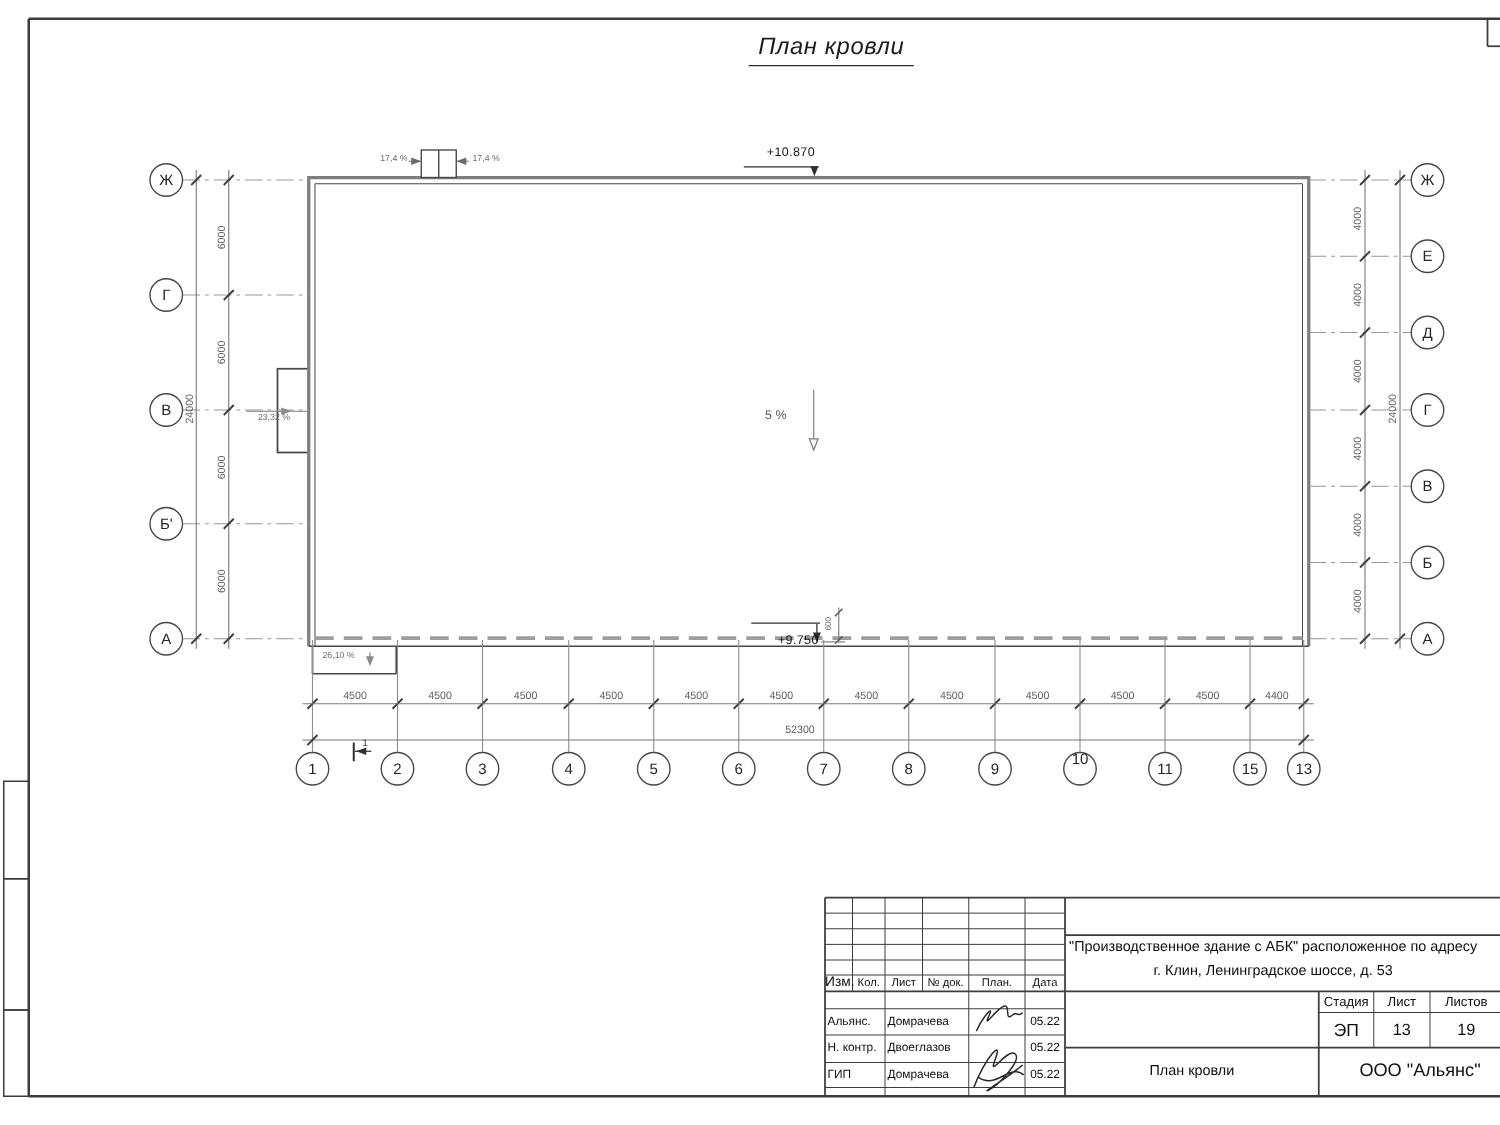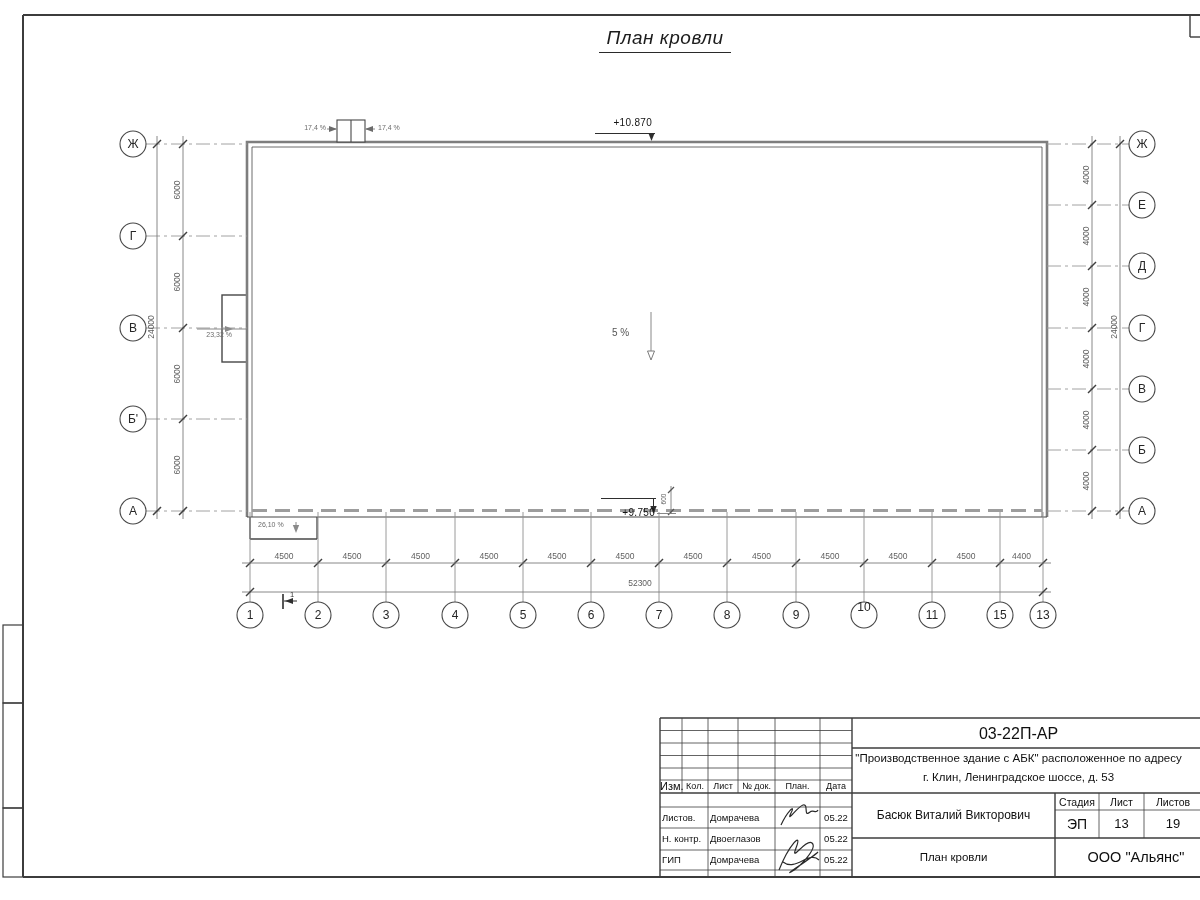--- a/index.html
+++ b/index.html
@@ -191,44 +191,42 @@
 
   <div class="sml" style="left:612px;top:327px;font-size:10px;color:#555">5 %</div>
   <div class="sml" style="left:290px;top:124px;width:36px;text-align:right">17,4 %</div>
   <div class="sml" style="left:378px;top:124px">17,4 %</div>
   <div class="sml" style="left:190px;top:331px;width:42px;text-align:right">23,32 %</div>
   <div class="sml" style="left:258px;top:521px">26,10 %</div>
 
   <div class="vtxt" style="left:649px;top:493px;width:30px;font-size:6.5px">600</div>
   <div class="sml" style="left:290px;top:590px;font-size:7.5px;color:#333">1</div>
 
-  <div class="tb ctr" style="left:852px;top:721px;width:333px;height:26px;line-height:26px;font-size:16px">03-22П-АР</div>
   <div class="tb ctr" style="left:852px;top:752px;width:333px;font-size:11.5px">"Производственное здание с АБК" расположенное по адресу</div>
   <div class="tb ctr" style="left:852px;top:771px;width:333px;font-size:11.5px">г. Клин, Ленинградское шоссе, д. 53</div>
 
   <div class="tb ctr" style="left:660px;top:780px;width:22px;height:27px;line-height:13px;font-size:11px">Изм.</div>
   <div class="tb ctr" style="left:682px;top:780px;width:26px;height:25px;line-height:13px;font-size:9px">Кол.</div>
   <div class="tb ctr" style="left:708px;top:780px;width:30px;height:13px;line-height:13px;font-size:9px">Лист</div>
   <div class="tb ctr" style="left:738px;top:780px;width:37px;height:13px;line-height:13px;font-size:9px">№ док.</div>
   <div class="tb ctr" style="left:775px;top:780px;width:45px;height:13px;line-height:13px;font-size:9px">План.</div>
   <div class="tb ctr" style="left:820px;top:780px;width:32px;height:13px;line-height:13px;font-size:9px">Дата</div>
 
-  <div class="tb" style="left:662px;top:807px;width:45px;height:21px;line-height:21px;font-size:9.5px">Листов.</div>
+  <div class="tb" style="left:662px;top:807px;width:45px;height:21px;line-height:21px;font-size:9.5px">Альянс.</div>
   <div class="tb" style="left:710px;top:807px;width:62px;height:21px;line-height:21px;font-size:9.5px">Домрачева</div>
   <div class="tb ctr" style="left:820px;top:807px;width:32px;height:21px;line-height:21px;font-size:9.5px">05.22</div>
 
   <div class="tb" style="left:662px;top:828px;width:45px;height:22px;line-height:22px;font-size:9.5px">Н. контр.</div>
   <div class="tb" style="left:710px;top:828px;width:62px;height:22px;line-height:22px;font-size:9.5px">Двоеглазов</div>
   <div class="tb ctr" style="left:820px;top:828px;width:32px;height:22px;line-height:22px;font-size:9.5px">05.22</div>
 
   <div class="tb" style="left:662px;top:850px;width:45px;height:20px;line-height:20px;font-size:9.5px">ГИП</div>
   <div class="tb" style="left:710px;top:850px;width:62px;height:20px;line-height:20px;font-size:9.5px">Домрачева</div>
   <div class="tb ctr" style="left:820px;top:850px;width:32px;height:20px;line-height:20px;font-size:9.5px">05.22</div>
 
-  <div class="tb ctr" style="left:852px;top:793px;width:203px;height:45px;line-height:45px;font-size:12px">Басюк Виталий Викторович</div>
 
   <div class="tb ctr" style="left:1055px;top:794px;width:44px;height:16px;line-height:16px;font-size:10.5px">Стадия</div>
   <div class="tb ctr" style="left:1099px;top:794px;width:45px;height:16px;line-height:16px;font-size:10.5px">Лист</div>
   <div class="tb ctr" style="left:1144px;top:794px;width:58px;height:16px;line-height:16px;font-size:10.5px">Листов</div>
 
   <div class="tb ctr" style="left:1055px;top:810px;width:44px;height:28px;line-height:28px;font-size:14px">ЭП</div>
   <div class="tb ctr" style="left:1099px;top:810px;width:45px;height:28px;line-height:28px;font-size:13px">13</div>
   <div class="tb ctr" style="left:1144px;top:810px;width:58px;height:28px;line-height:28px;font-size:13px">19</div>
 
   <div class="tb ctr" style="left:852px;top:838px;width:203px;height:39px;line-height:39px;font-size:11.5px">План кровли</div>

